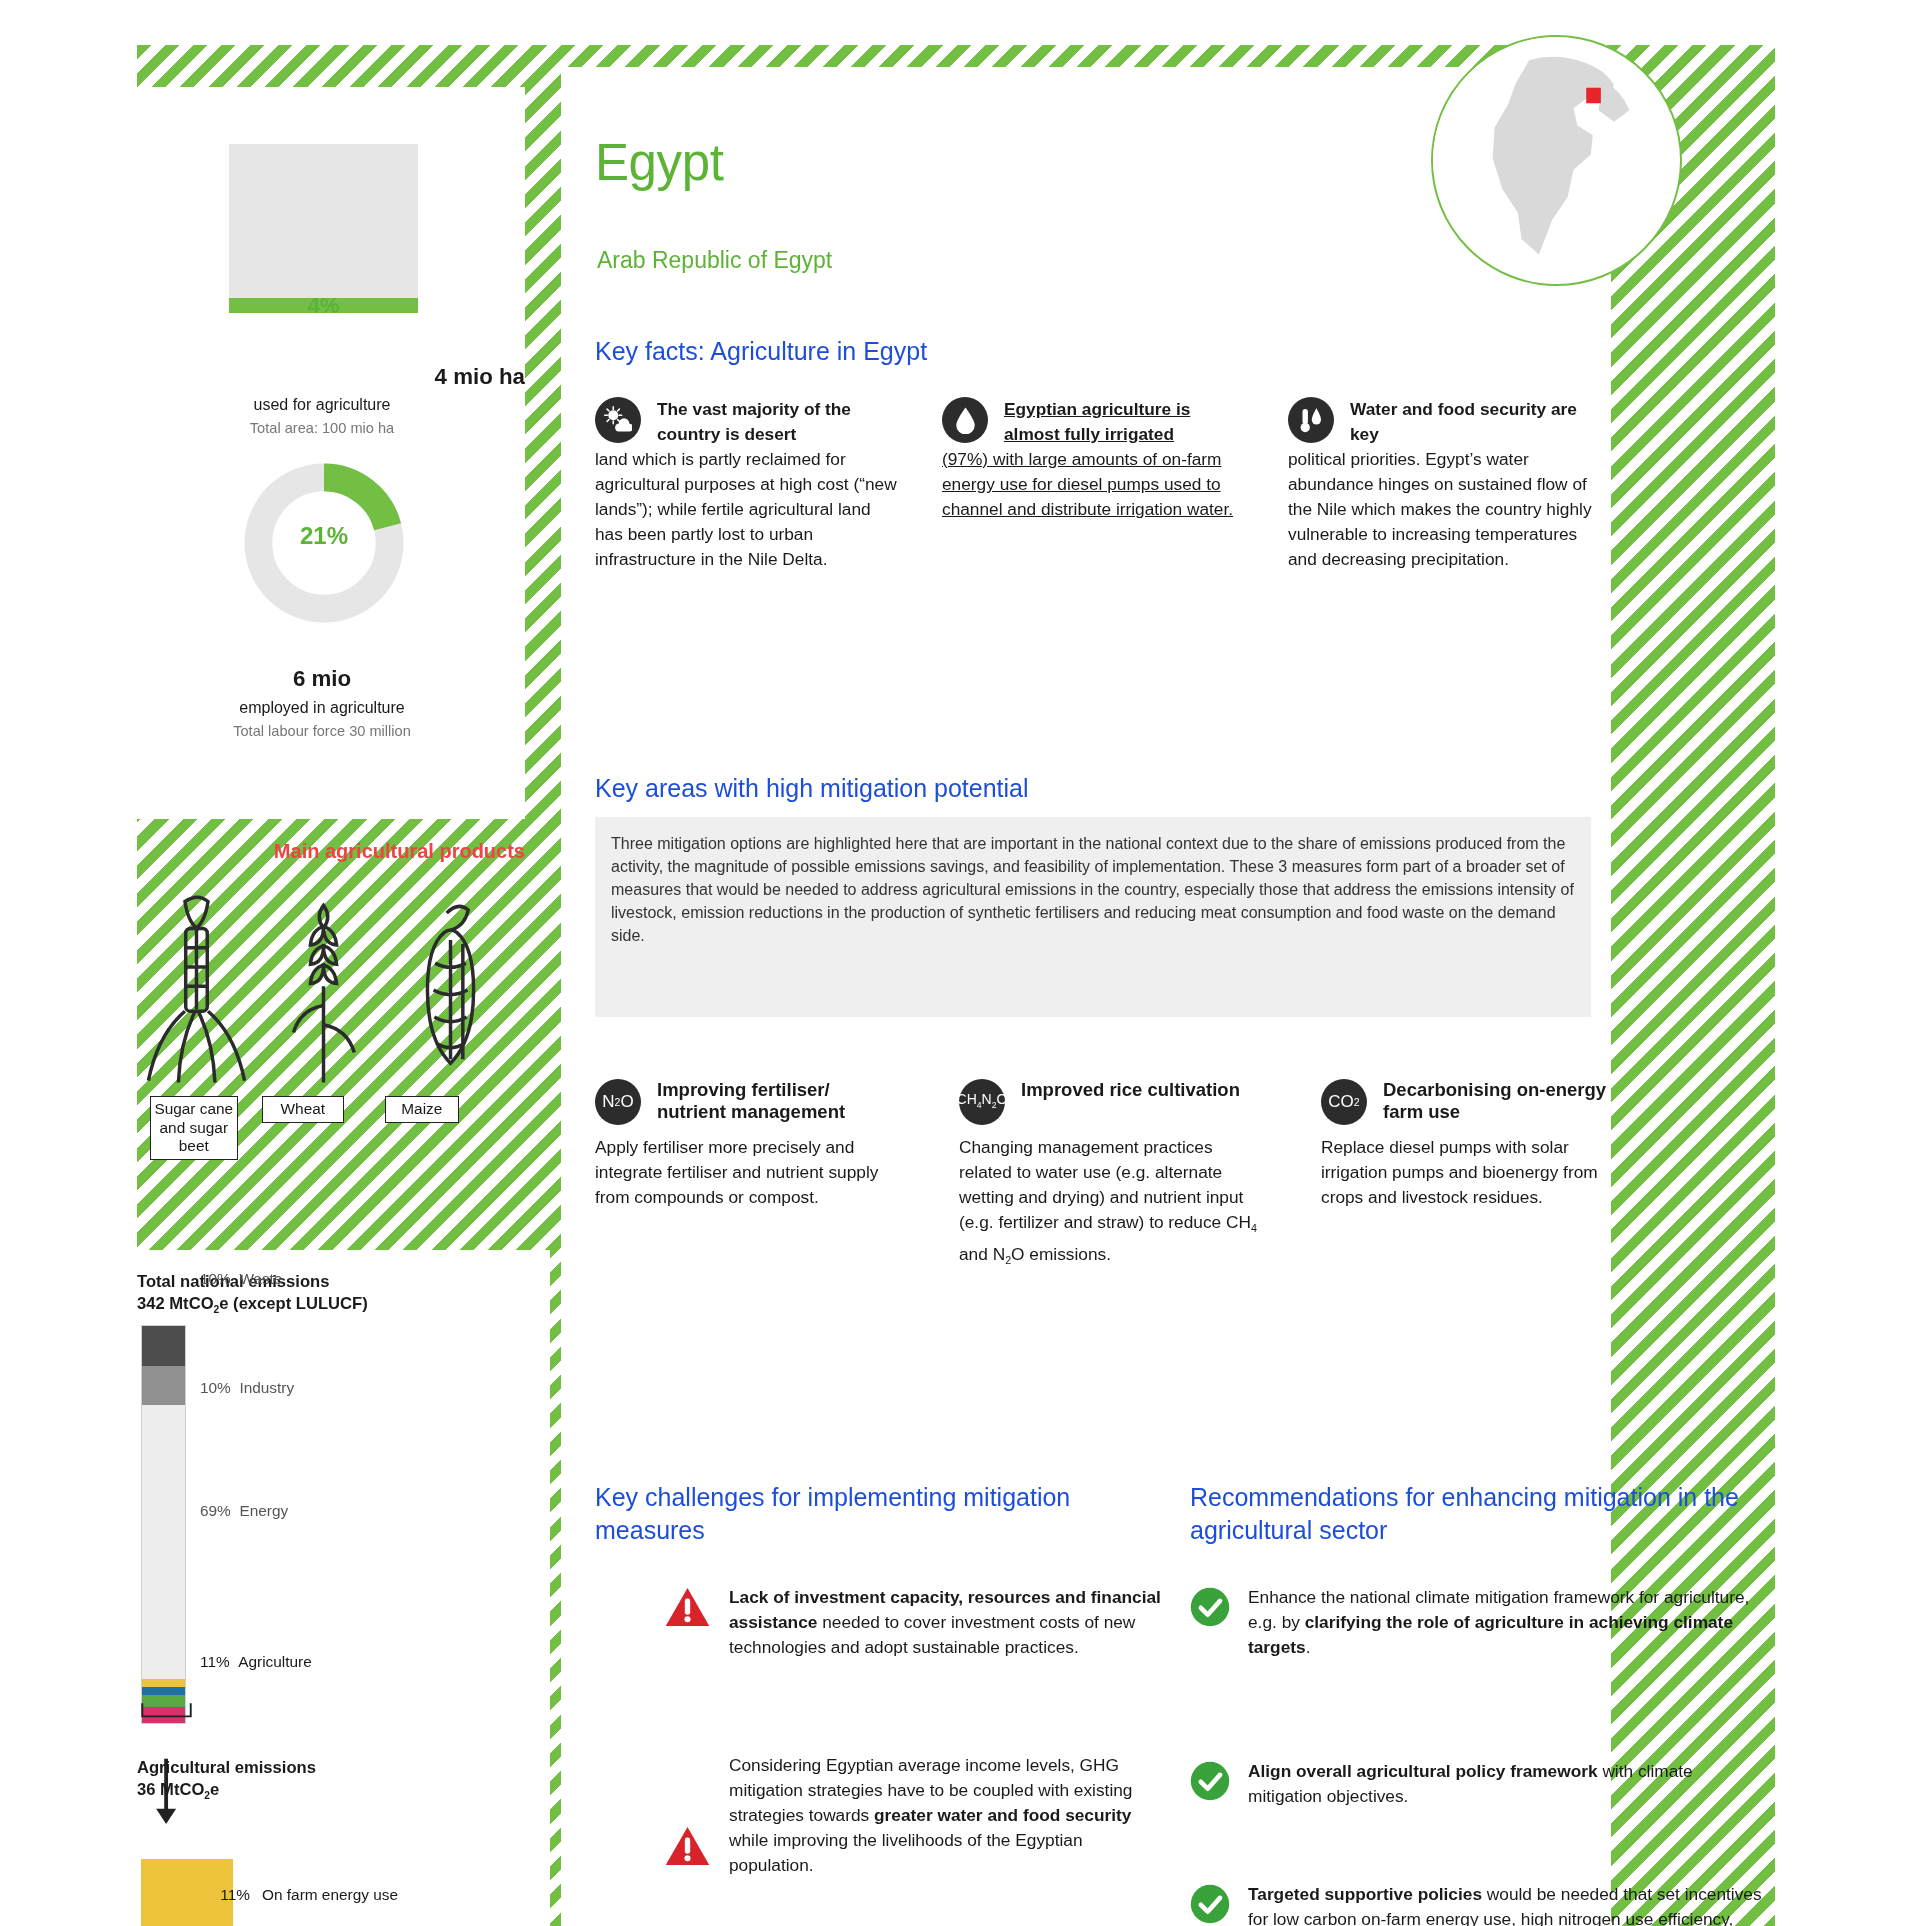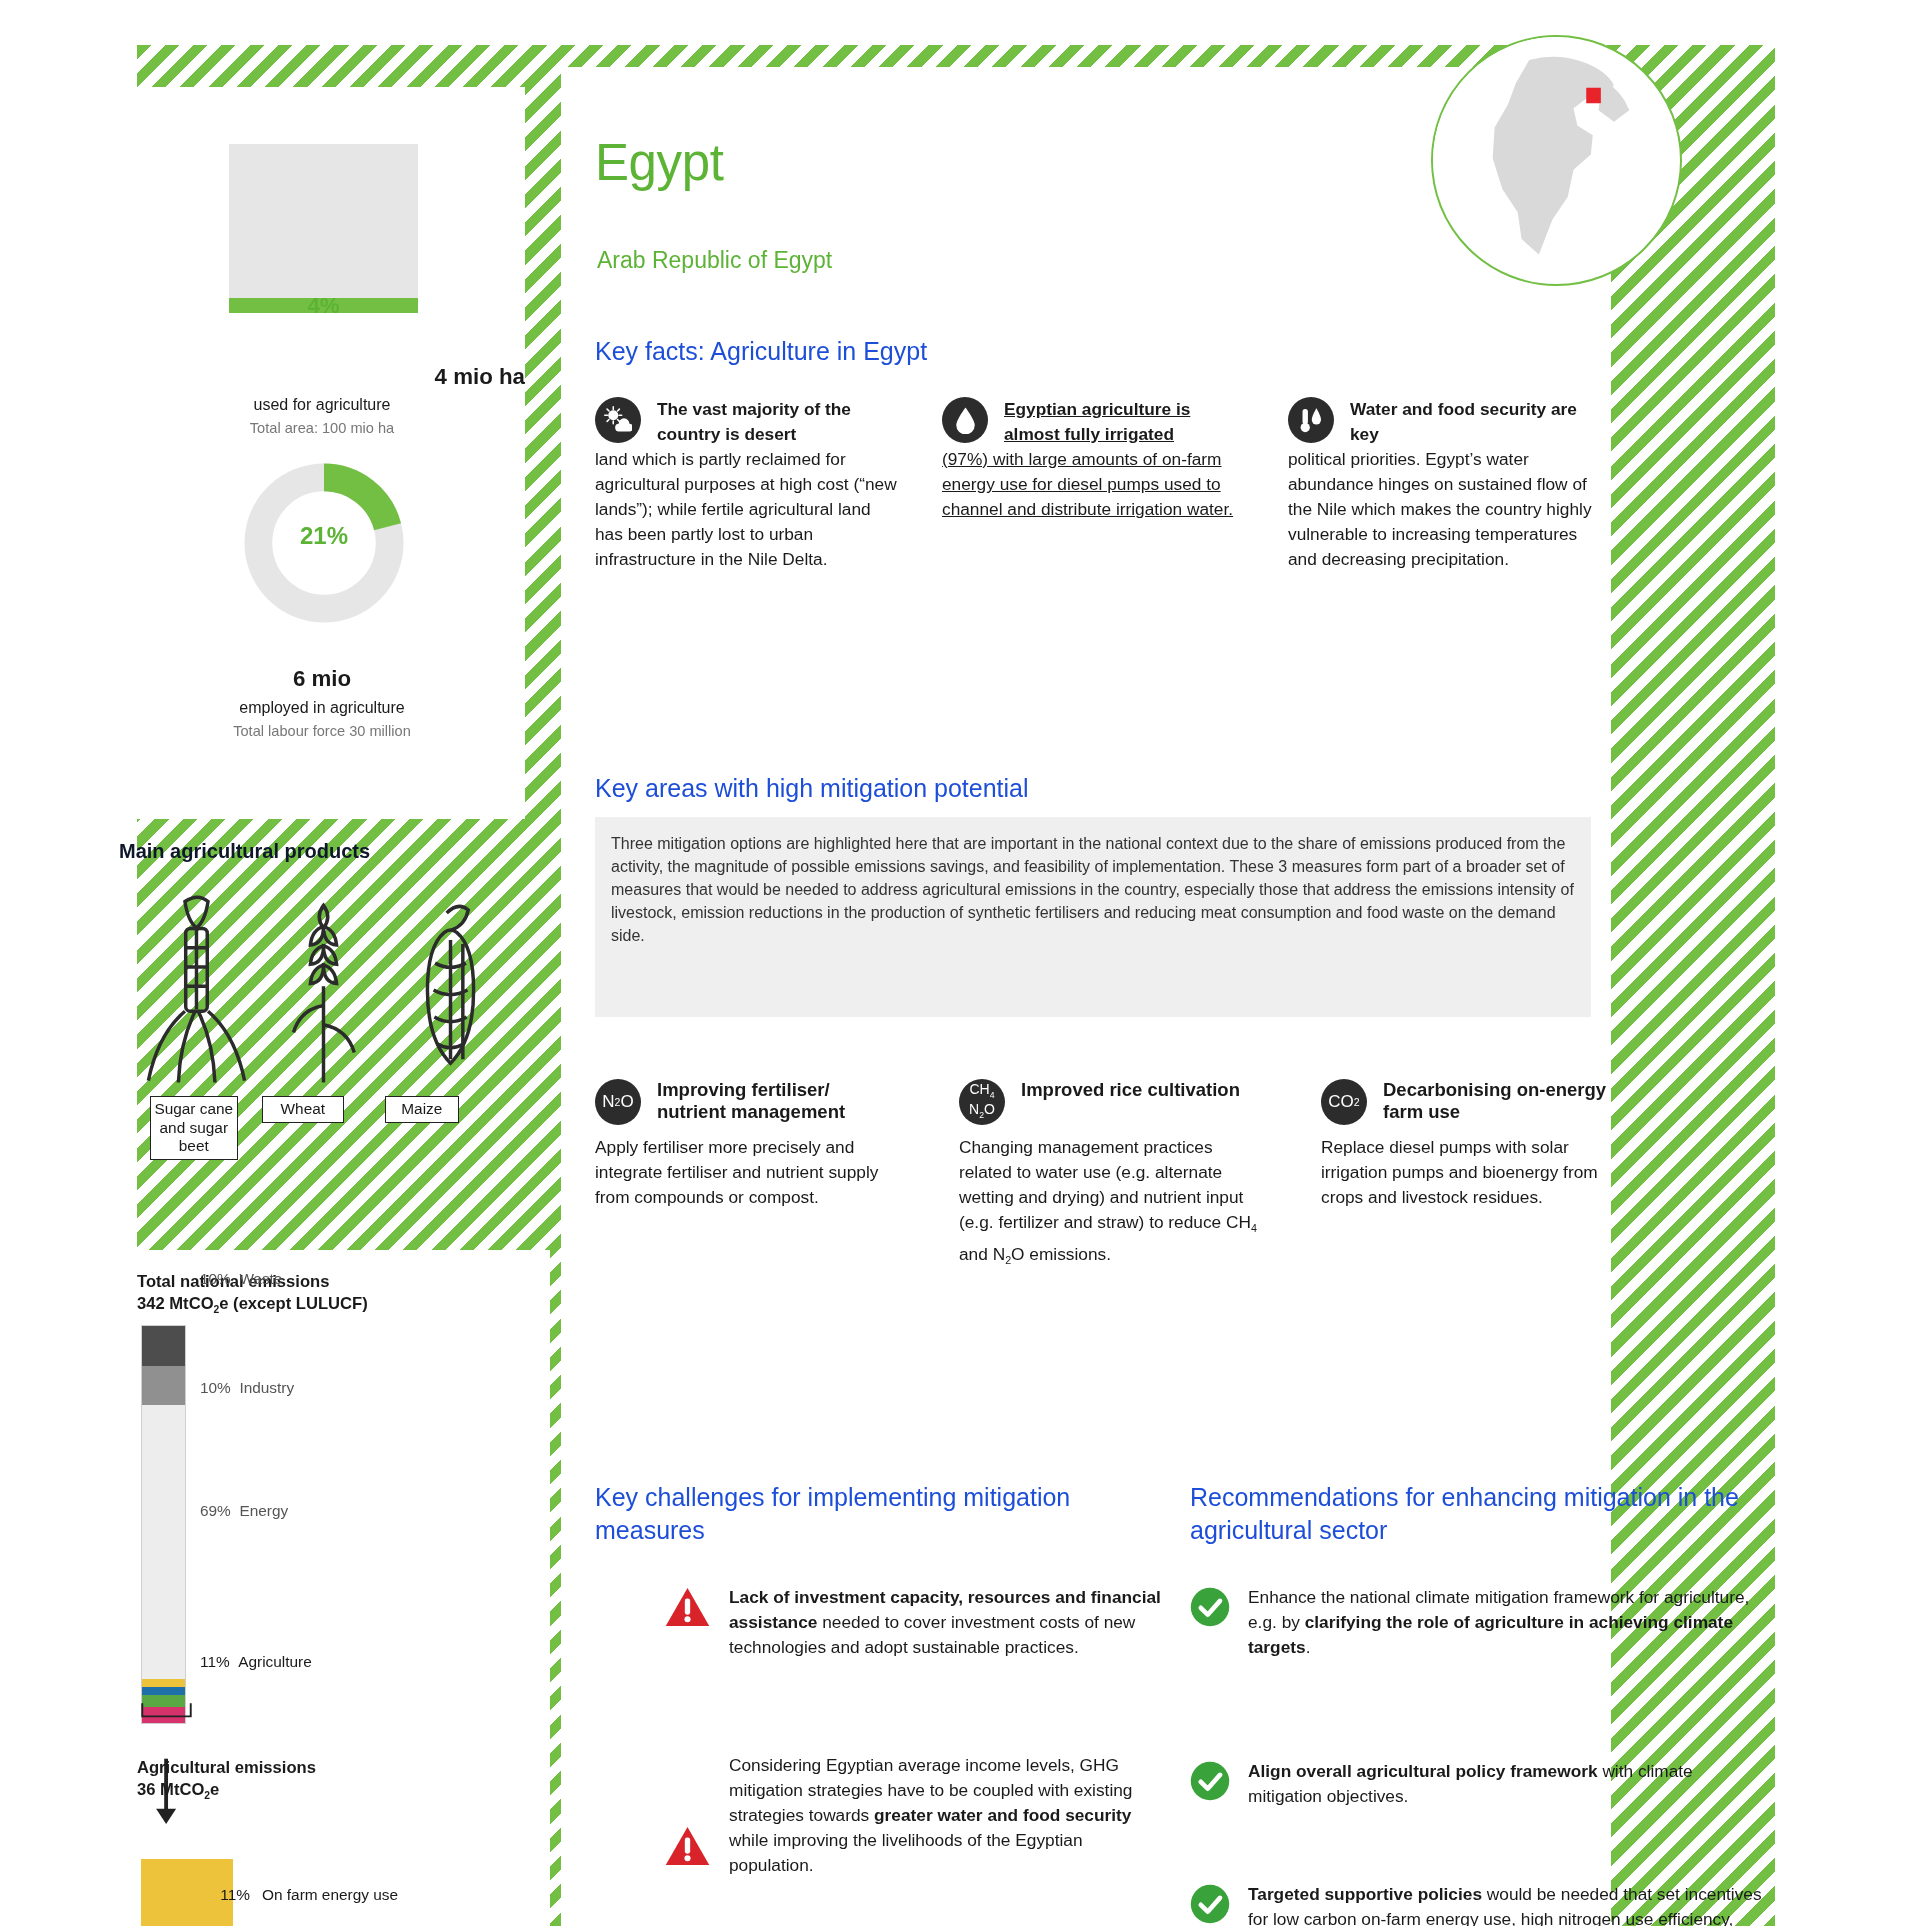--- a/index.html
+++ b/index.html
@@ -94,21 +94,21 @@
   .sq-wrap{position:absolute;left:229px;top:144px;width:189px;height:169px;background:#e6e6e6;}
   .sq-green{position:absolute;left:0;bottom:0;width:100%;height:14.6px;background:#72bf44;}
   .sq-pct{position:absolute;left:229px;top:293px;width:189px;text-align:center;font-size:22.3px;color:#5cb335;font-weight:bold;}
   .lc-big{position:absolute;width:406px;text-align:center;font-size:22.3px;font-weight:bold;color:#1a1a1a;}
   .lc-sm{position:absolute;width:406px;text-align:center;font-size:16px;color:#1a1a1a;}
   .lc-xs{position:absolute;width:406px;text-align:center;font-size:14.6px;color:#777;}
 
   .donut{position:absolute;left:241px;top:460px;width:166px;height:166px;}
   .donut-pct{position:absolute;left:241px;top:522px;width:166px;text-align:center;font-size:24px;font-weight:bold;color:#5cb335;}
 
-  .prod-title{position:absolute;left:119px;top:840px;width:406px;text-align:left;font-size:20px;font-weight:bold;color:#0f172a;}
+  .prod-title{position:absolute;left:119px;top:840px;width:406px;text-align:right;font-size:20px;font-weight:bold;color:#ef4444;}
   .prod-icons{position:absolute;left:127px;top:890px;width:393px;height:204px;}
   .prod-label{
     position:absolute;background:#ffffff;border:1.2px solid #222;font-size:15.4px;line-height:18.5px;
     text-align:center;padding:3.1px 2.3px;color:#1a1a1a;
   }
 
   .emis-title{position:absolute;left:137px;top:1271px;font-size:16.6px;font-weight:bold;line-height:21.6px;color:#1a1a1a;}
   .stack{position:absolute;left:141px;top:1325px;width:43px;height:397px;border:0.8px solid #cfcfcf;}
   .stack div{width:100%;}
   .stk-label{position:absolute;font-size:15.4px;color:#555;}
@@ -204,21 +204,21 @@
     <p>Three mitigation options are highlighted here that are important in the national context due to the share of emissions produced from the activity, the magnitude of possible emissions savings, and feasibility of implementation. These 3 measures form part of a broader set of measures that would be needed to address agricultural emissions in the country, especially those that address the emissions intensity of livestock, emission reductions in the production of synthetic fertilisers and reducing meat consumption and food waste on the demand side.</p>
   </div>
 
   <div class="opt" style="left:595px;top:1079px;">
     <div class="badge">N<span class="sub">2</span>O</div>
     <div class="title">Improving fertiliser/ nutrient management</div>
     <div class="body">Apply fertiliser more precisely and integrate fertiliser and nutrient supply from compounds or compost.</div>
   </div>
 
   <div class="opt" style="left:959px;top:1079px;">
-    <div class="badge" style="font-size:14px;line-height:14.6px;flex-direction:column;">
+    <div class="badge" style="font-size:14px;line-height:14.6px;flex-direction:row;">
       <span>CH<span class="sub">4</span></span>
         <span>N<span class="sub">2</span>O</span>
     </div>
     <div class="title">Improved rice cultivation</div>
     <div class="body">Changing management practices related to water use (e.g. alternate wetting and drying) and nutrient input (e.g. fertilizer and straw) to reduce CH<span class="sub">4</span> and N<span class="sub">2</span>O emissions.</div>
   </div>
 
   <div class="opt" style="left:1321px;top:1079px;">
     <div class="badge">CO<span class="sub">2</span></div>
     <div class="title">Decarbonising on-energy farm use</div>

